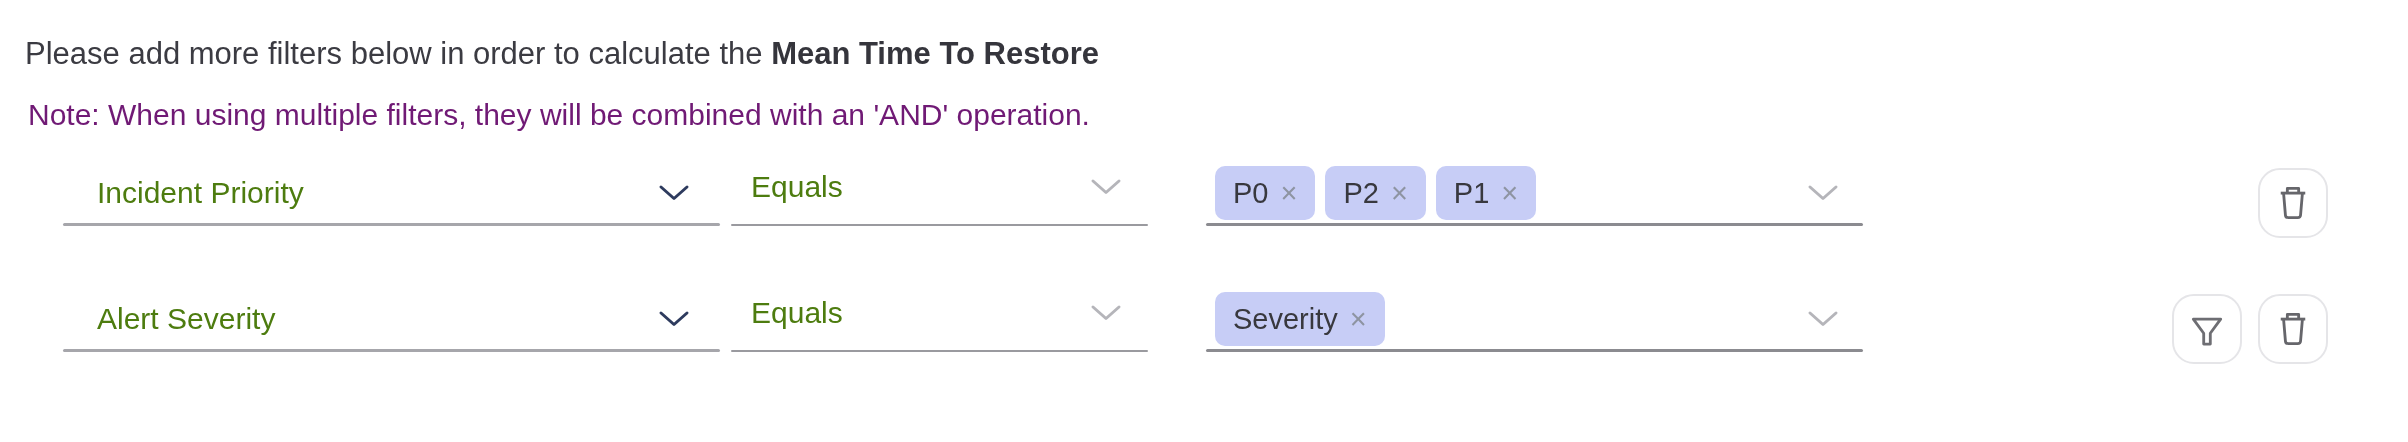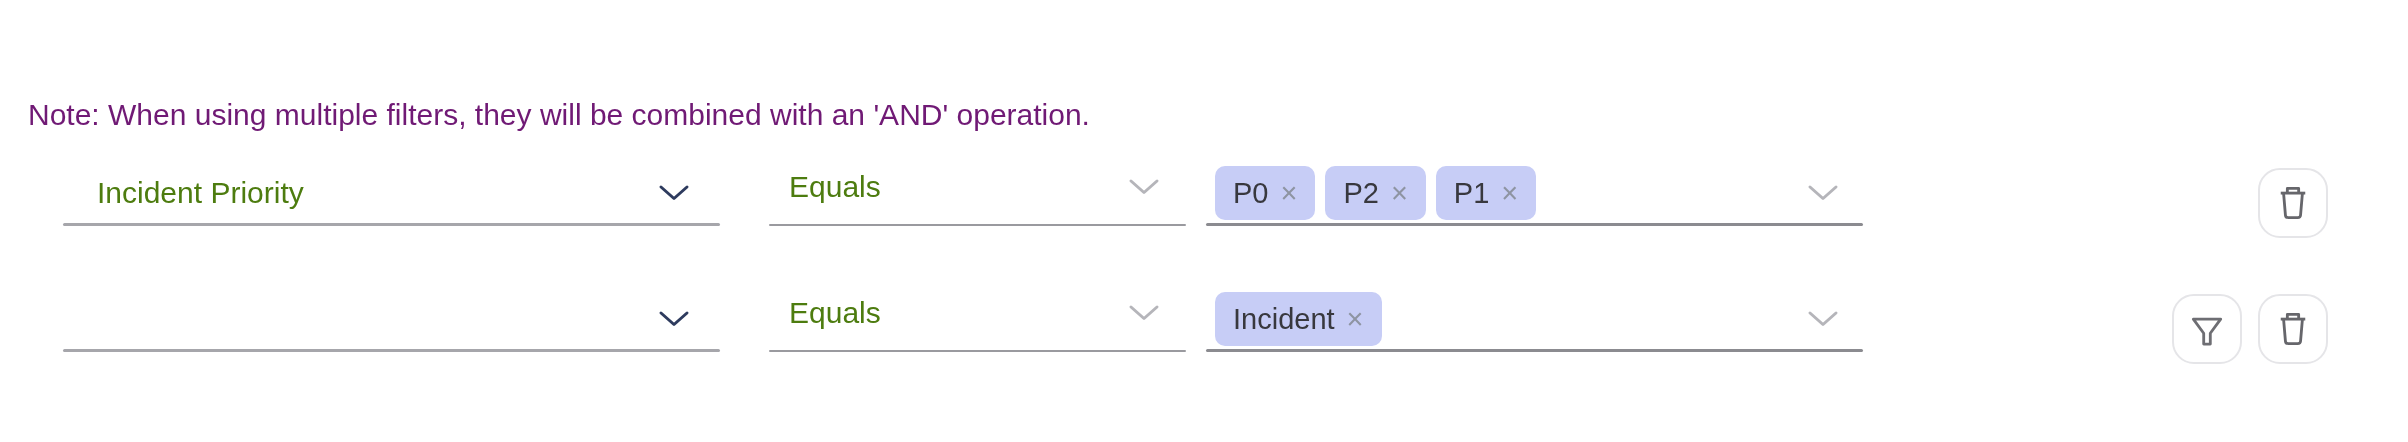--- a/index.html
+++ b/index.html
@@ -34,21 +34,21 @@
     position: absolute; top: 0; height: 66px;
     display: flex; align-items: center;
     cursor: pointer;
   }
   .underline {
     position: absolute; left: 0; right: 0; bottom: 0;
     border-radius: 3px;
   }
   .field-select   { left: 63px;   width: 657px; padding: 0 30px 0 34px; }
   .field-select .underline    { height: 3px; background: #a6a6ab; }
-  .operator-select{ left: 769px;  width: 417px; padding: 0 26px 12px 20px; }
+  .operator-select{ left: 731px;  width: 417px; padding: 0 26px 12px 20px; }
   .operator-select .underline { height: 2px; background: #9a9a9f; }
   .values-select  { left: 1206px; width: 657px; padding: 0 24px 0 9px; }
   .values-select .underline   { height: 3px; background: #8b8b90; }
 
   .select-label {
     font-size: 30px; color: #4d7c0f; white-space: nowrap;
   }
   .chevron { margin-left: auto; flex: 0 0 auto; display: block; }
 
   
@@ -75,20 +75,21 @@
   .row-1 .delete-btn { top: 8px; }
   .delete-btn { left: 2258px; }
   .filter-btn { left: 2172px; top: 8px; }
   .icon-btn svg { display: block; }
 </style>
 </head>
 <body>
 
 <div class="canvas">
 
+  <div class="title"><span>Please add more filters below in order to calculate the </span><span class="metric">Mean Time To Restore</span></div>
   <div class="note">Note: When using multiple filters, they will be combined with an 'AND' operation.</div>
 
   <div class="filter-row row-0">
 
     <div class="select field-select">
       <span class="select-label">Incident Priority</span>
       <svg class="chevron" width="32" height="18" viewBox="0 0 32 18">
         <polyline points="3,3 16,14.5 29,3" fill="none" stroke="#2e3b5e" stroke-width="3" stroke-linecap="round" stroke-linejoin="round"></polyline>
       </svg>
       <span class="underline"></span>
@@ -130,38 +131,39 @@
           <path d="M22 24.5 H48"></path>
           <path d="M25 24.5 L27 48 Q27.2 50.5 30 50.5 H40 Q42.8 50.5 43 48 L45 24.5"></path>
         </g>
       </svg>
     </button>
   </div>
 
   <div class="filter-row row-1">
 
     <div class="select field-select">
+      <span class="select-label">Alert Severity</span>
       <svg class="chevron" width="32" height="18" viewBox="0 0 32 18">
         <polyline points="3,3 16,14.5 29,3" fill="none" stroke="#2e3b5e" stroke-width="3" stroke-linecap="round" stroke-linejoin="round"></polyline>
       </svg>
       <span class="underline"></span>
     </div>
 
     <div class="select operator-select">
       <span class="select-label">Equals</span>
       <svg class="chevron" width="32" height="18" viewBox="0 0 32 18">
         <polyline points="3,3 16,14.5 29,3" fill="none" stroke="#b5b5ba" stroke-width="3" stroke-linecap="round" stroke-linejoin="round"></polyline>
       </svg>
       <span class="underline"></span>
     </div>
 
     <div class="select values-select">
       <span class="chips">
         <span class="chip">
-          <span class="chip-label">Incident</span>
+          <span class="chip-label">Severity</span>
           <span class="chip-remove">×</span>
         </span>
       </span>
       <svg class="chevron" width="32" height="18" viewBox="0 0 32 18">
         <polyline points="3,3 16,14.5 29,3" fill="none" stroke="#b5b5ba" stroke-width="3" stroke-linecap="round" stroke-linejoin="round"></polyline>
       </svg>
       <span class="underline"></span>
     </div>
 
     <button class="icon-btn filter-btn">

